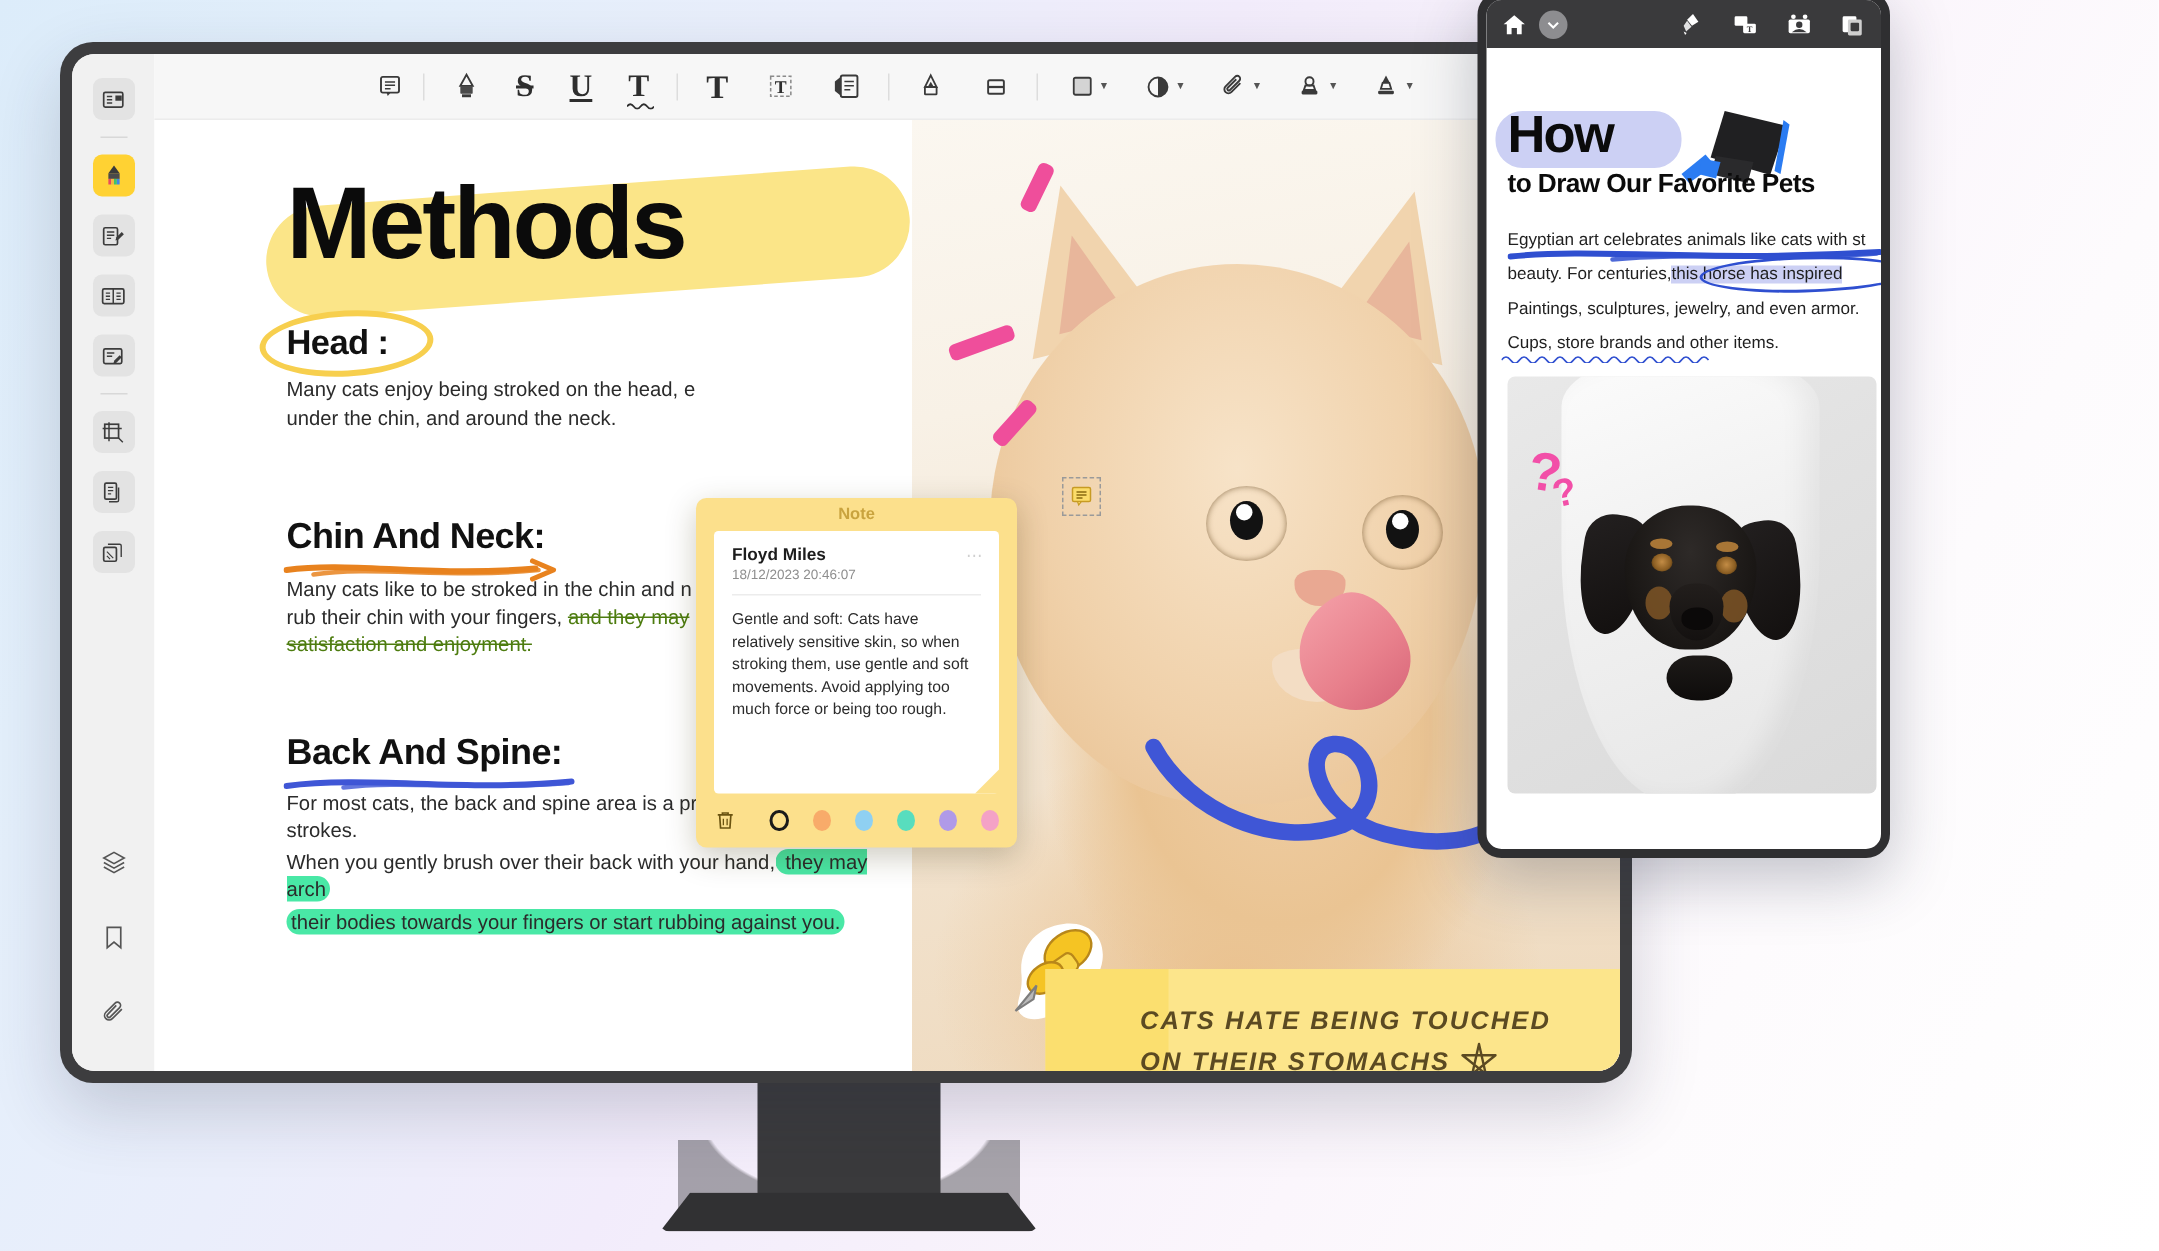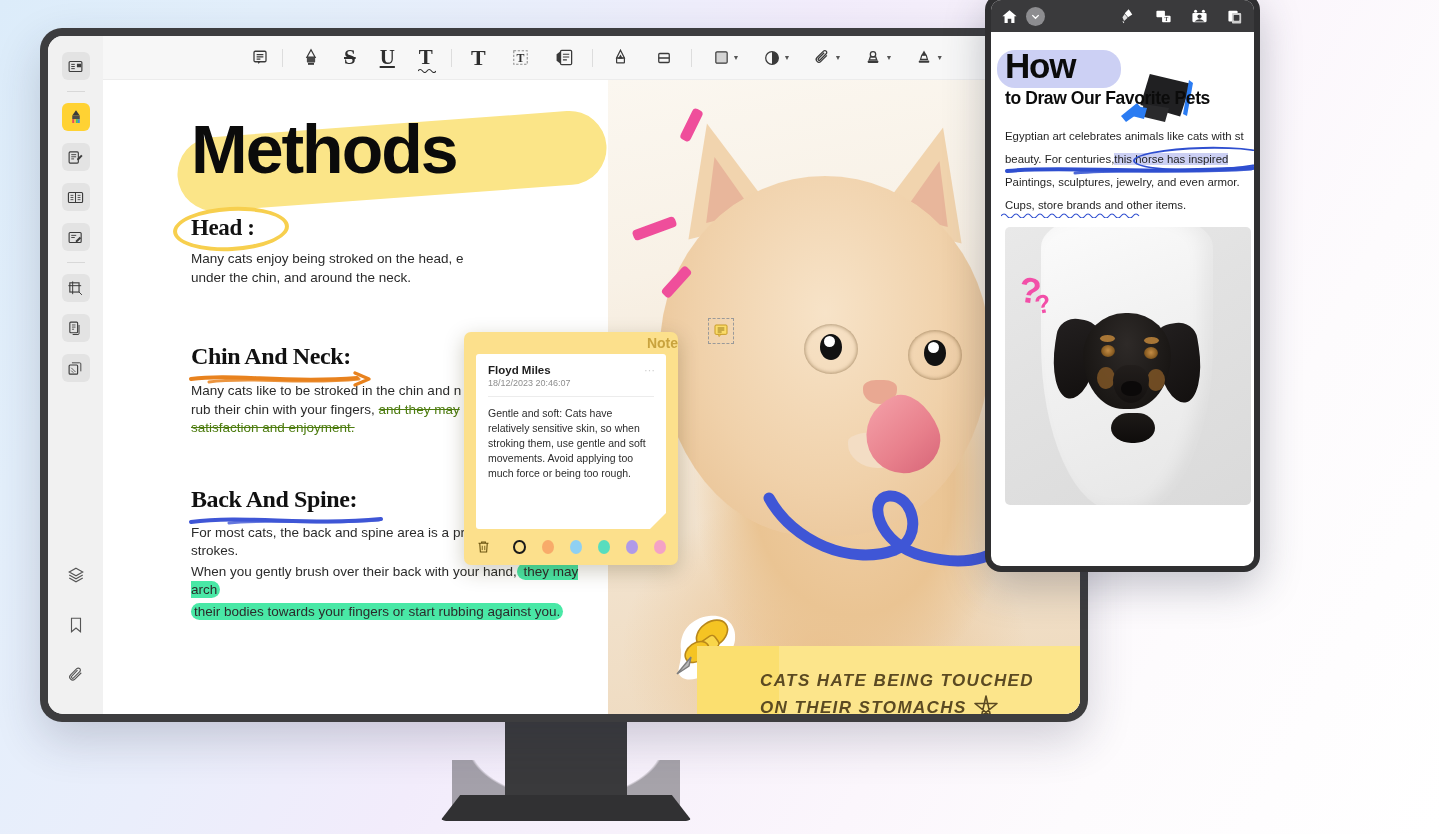--- a/index.html
+++ b/index.html
@@ -253,21 +253,21 @@
   }
   #doc-subtitle {
     position: relative; z-index: 1;
     font-size: 34px; font-weight: bold; letter-spacing: -0.6px;
     color: #0b0b0b; margin-top: 8px;
   }
 
   .sec { margin-top: 30px; position: relative; width: 415px; }
   .sec-h {
     font-size: 24px; font-weight: bold; color: #111;
-    display: inline-block; position: relative; letter-spacing: -0.4px; font-family: Liberation Serif, serif;
+    display: inline-block; position: relative; letter-spacing: -0.4px;
   }
   .sec-p {
     font-size: 13.5px; color: #2b2b2b; line-height: 1.37; margin-top: 5px;
   }
 
   
   #head-heading-wrap { position: relative; display: inline-block; }
   #head-oval {
     position: absolute; left: -18px; top: -8px;
     width: 116px; height: 44px;
@@ -290,22 +290,22 @@
   #note-popup {
     position: absolute; left: 361px; top: 252px;
     width: 214px; height: 233px;
     background: #fce08c;
     border-radius: 7px;
     box-shadow: 0 6px 20px rgba(60,50,10,.25);
     z-index: 40;
     display: flex; flex-direction: column;
   }
   #note-title {
-    height: 22px; line-height: 22px; text-align: right;
-    font-size: 14px; color: #c9a33e; font-weight: bold;
+    height: 22px; line-height: 22px; text-align: center;
+    font-size: 11px; color: #c9a33e; font-weight: bold;
   }
   #note-card {
     margin: 0 12px; background: #fff; border-radius: 3px;
     flex: 1; padding: 10px 12px 8px 12px;
     position: relative;
   }
   #note-author { font-size: 11.5px; font-weight: bold; color: #1d1d1d; }
   #note-date { font-size: 9px; color: #8e8e8e; margin-top: 2px; }
   #note-divider { height: 1px; background: #ececec; margin: 8px 0 9px 0; }
   #note-body { font-size: 10.5px; line-height: 1.42; color: #2c2c2c; }
@@ -342,21 +342,21 @@
     padding: 0 10px; color: #fff;
   }
   #phone-topbar .spacer { flex: 1; }
   #phone-topbar .ptool { margin-left: 19px; display: flex; align-items: center; }
   #phone-chevron {
     width: 19px; height: 19px; border-radius: 50%;
     background: #8d8d90; margin-left: 8px;
     display: flex; align-items: center; justify-content: center;
   }
   #phone-body { padding: 14px 10px 0 14px; position: relative; }
-  #phone-title-wrap { position: relative; display: inline-block; }
+  #phone-title-wrap { position: relative; display: inline-block; margin-top: 24px; }
   #phone-title-hl {
     position: absolute; left: -8px; top: 4px;
     width: 124px; height: 38px;
     background: #ccd0f4; border-radius: 18px; z-index: 0;
   }
   #phone-title {
     position: relative; z-index: 1;
     font-size: 35px; font-weight: bold; color: #0b0b0b; letter-spacing: -1.2px;
   }
   #phone-subtitle {

